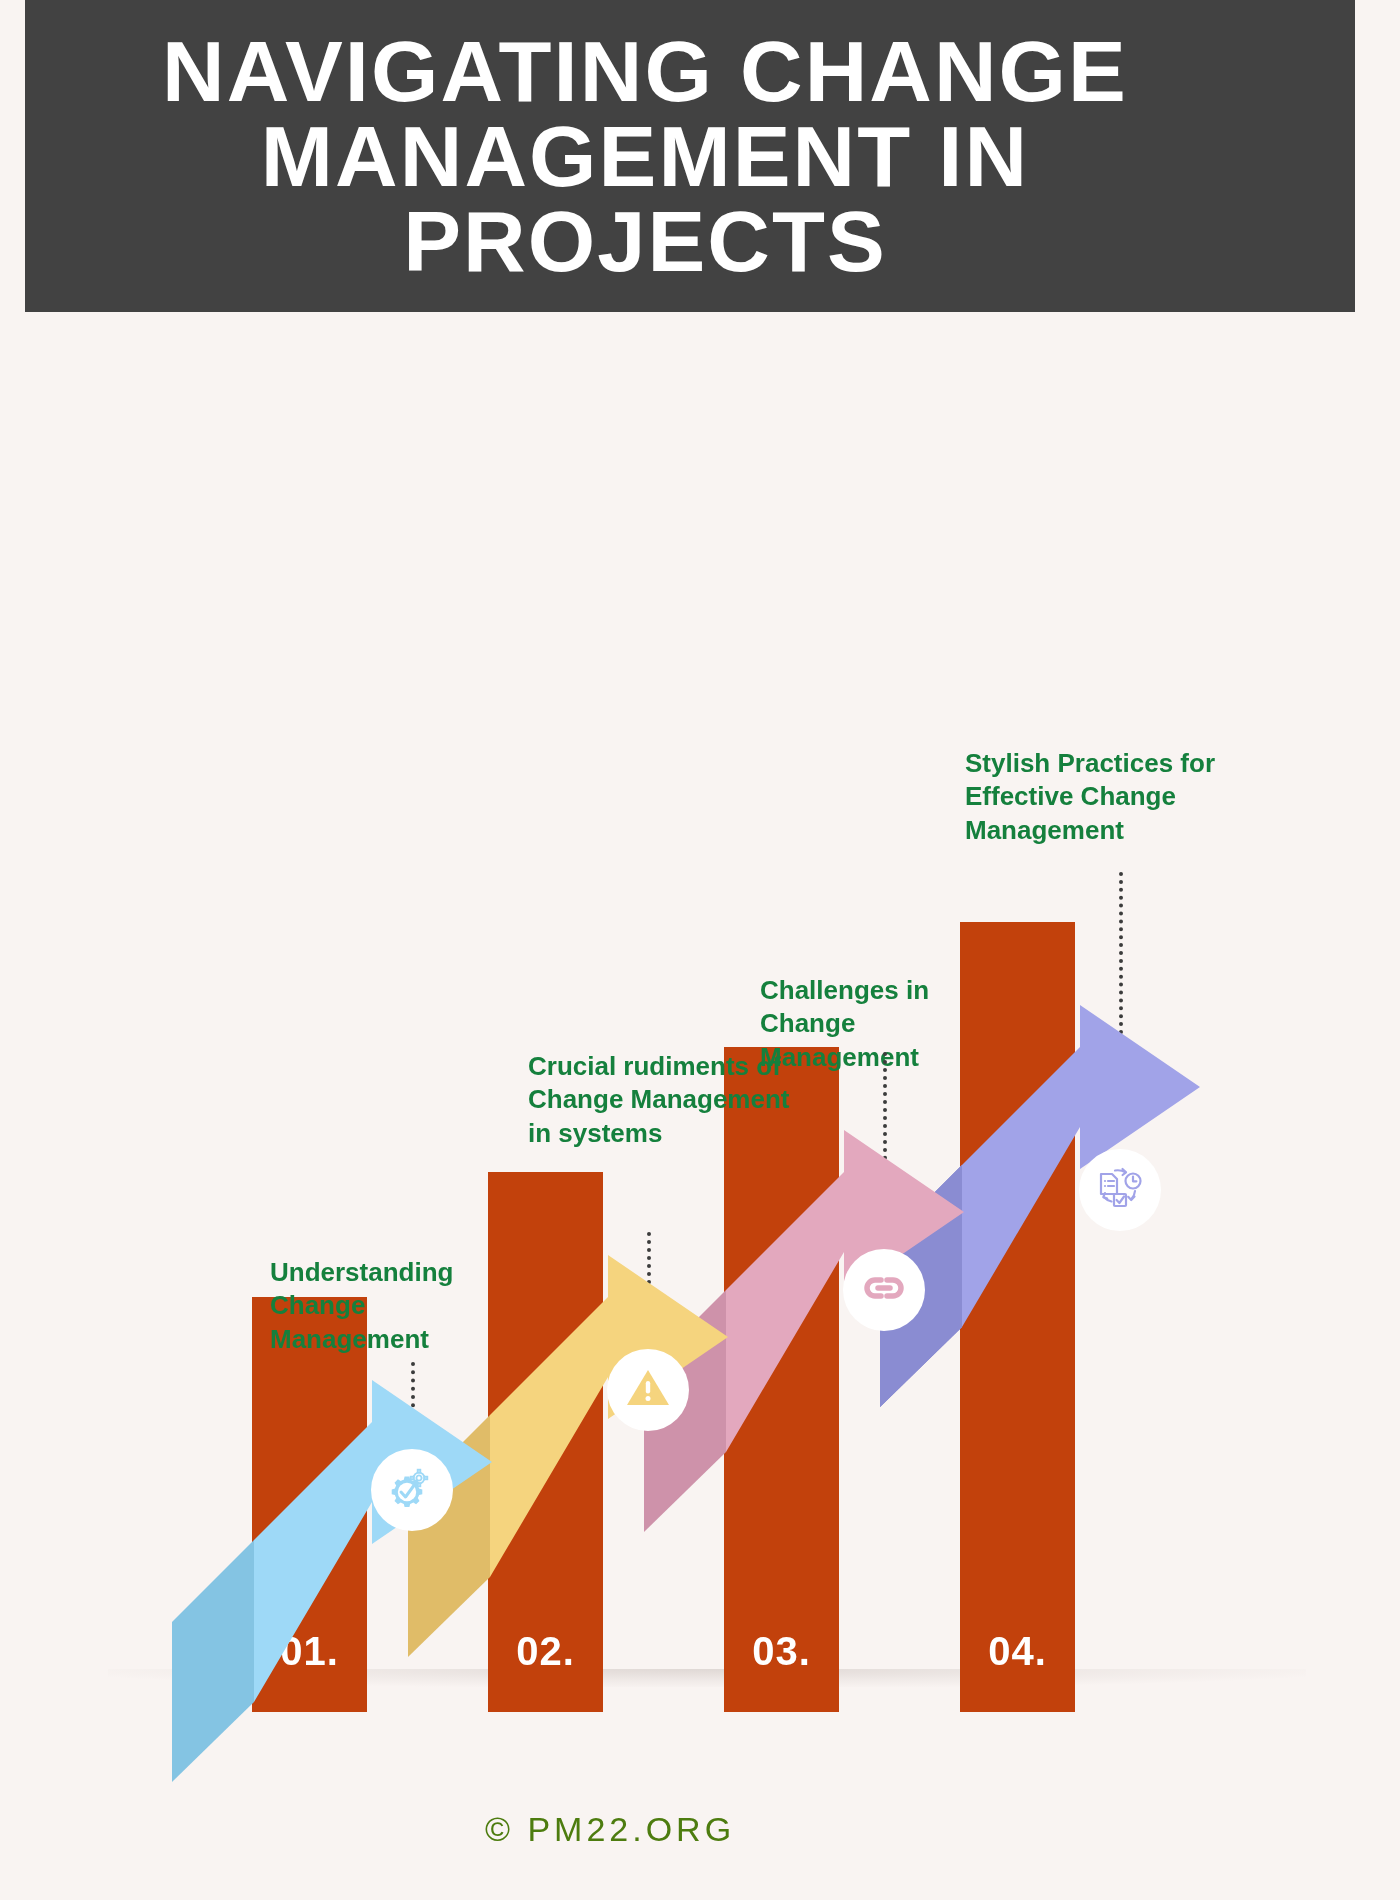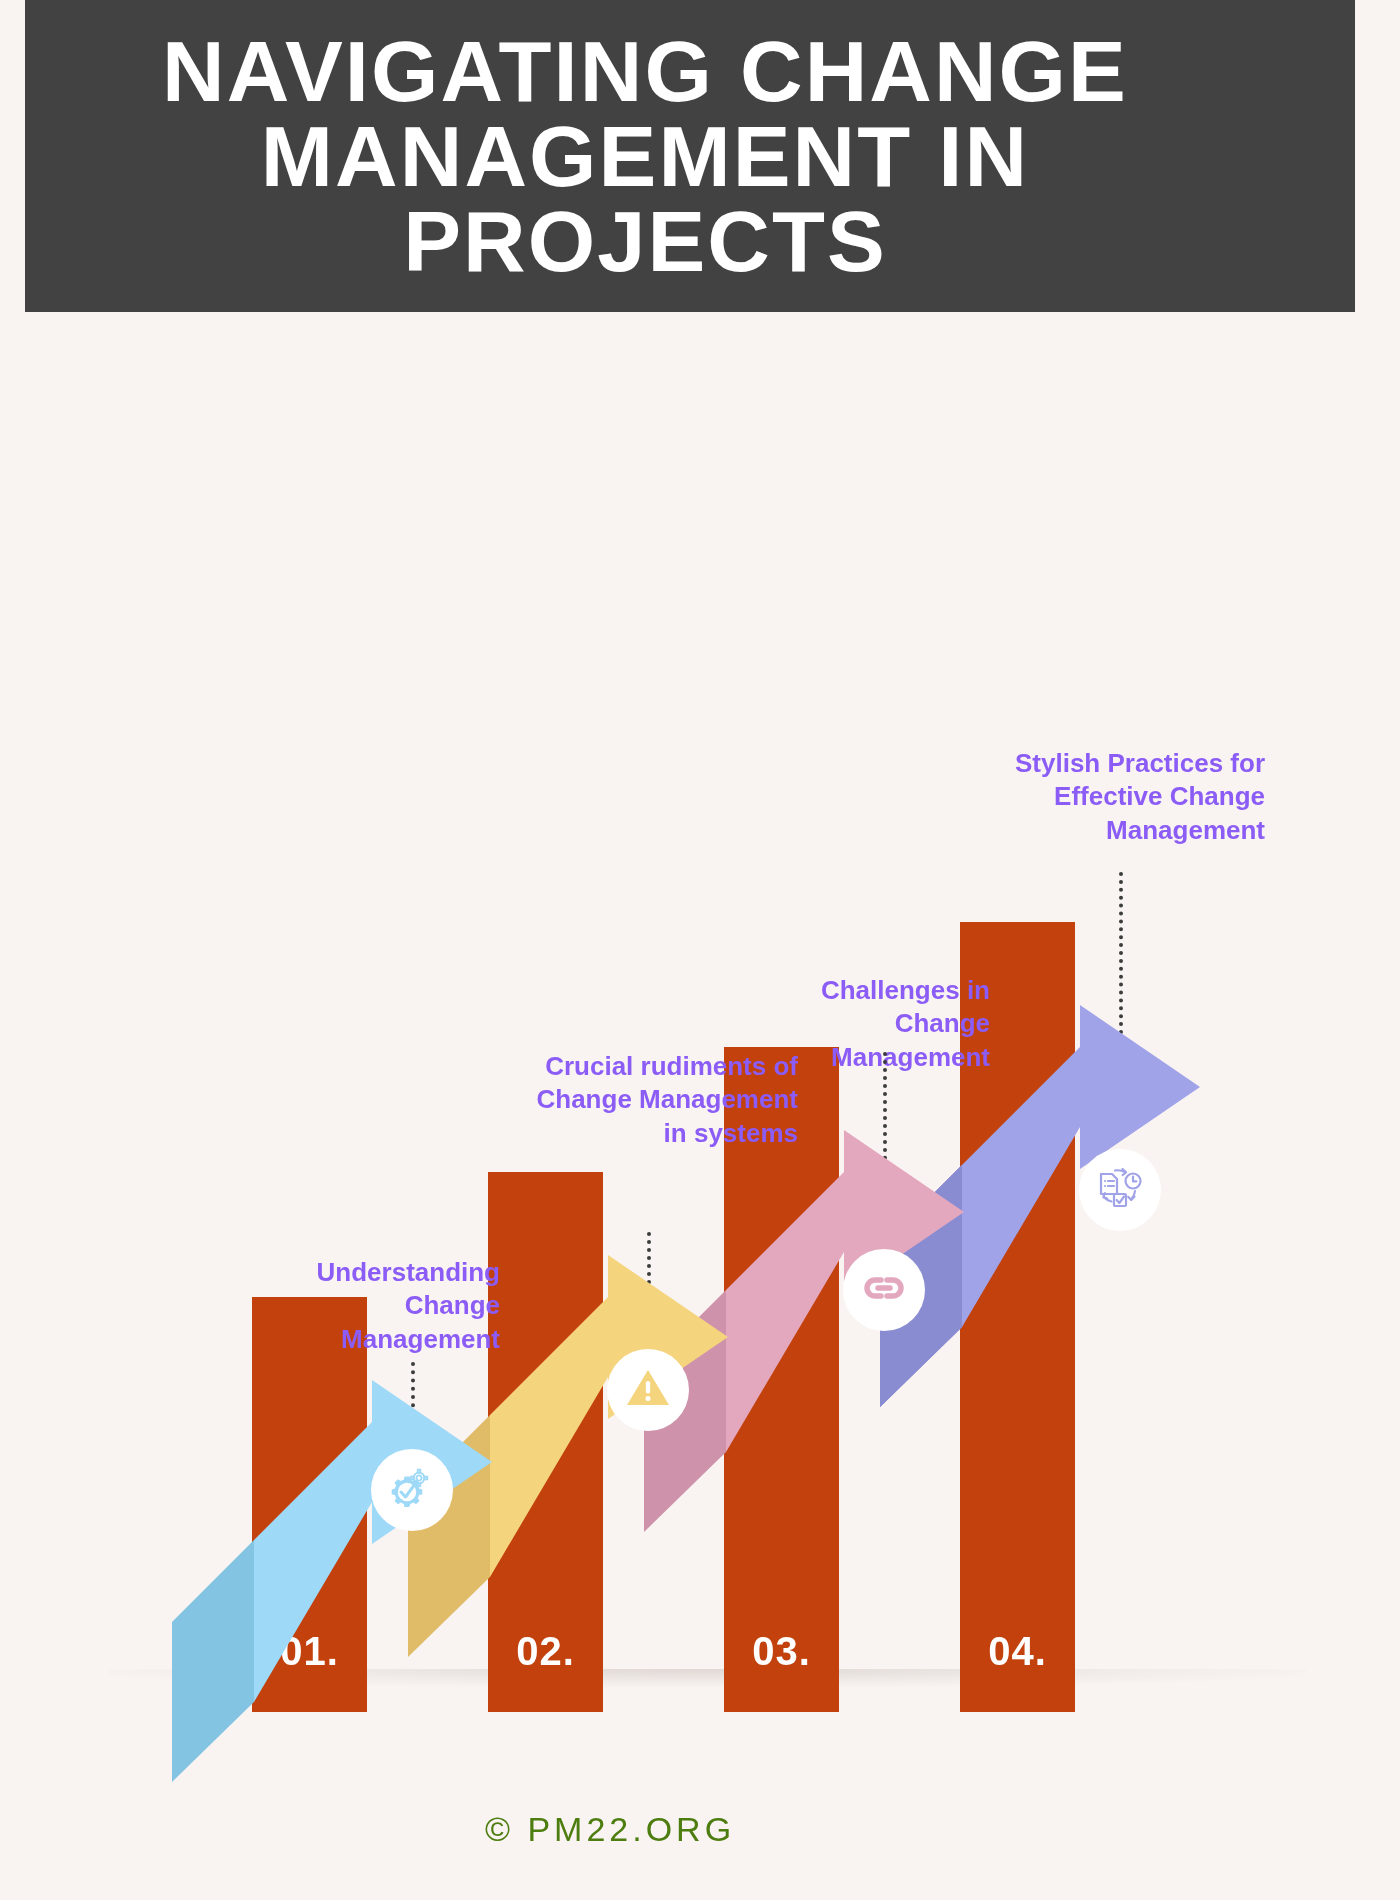--- a/index.html
+++ b/index.html
@@ -90,22 +90,22 @@
     border-radius: 50%;
     background: #FFFFFF;
     display: flex;
     align-items: center;
     justify-content: center;
   }
 
   
   .callout {
     position: absolute;
-    text-align: right;
-    color: #8b5cf6;
+    text-align: left;
+    color: #15803d;
     font-weight: bold;
     font-size: 26px;
     line-height: 1.28;
   }
   .dotted-line {
     position: absolute;
     width: 0;
     border-left: 4px dotted #3C3C3C;
   }
 

